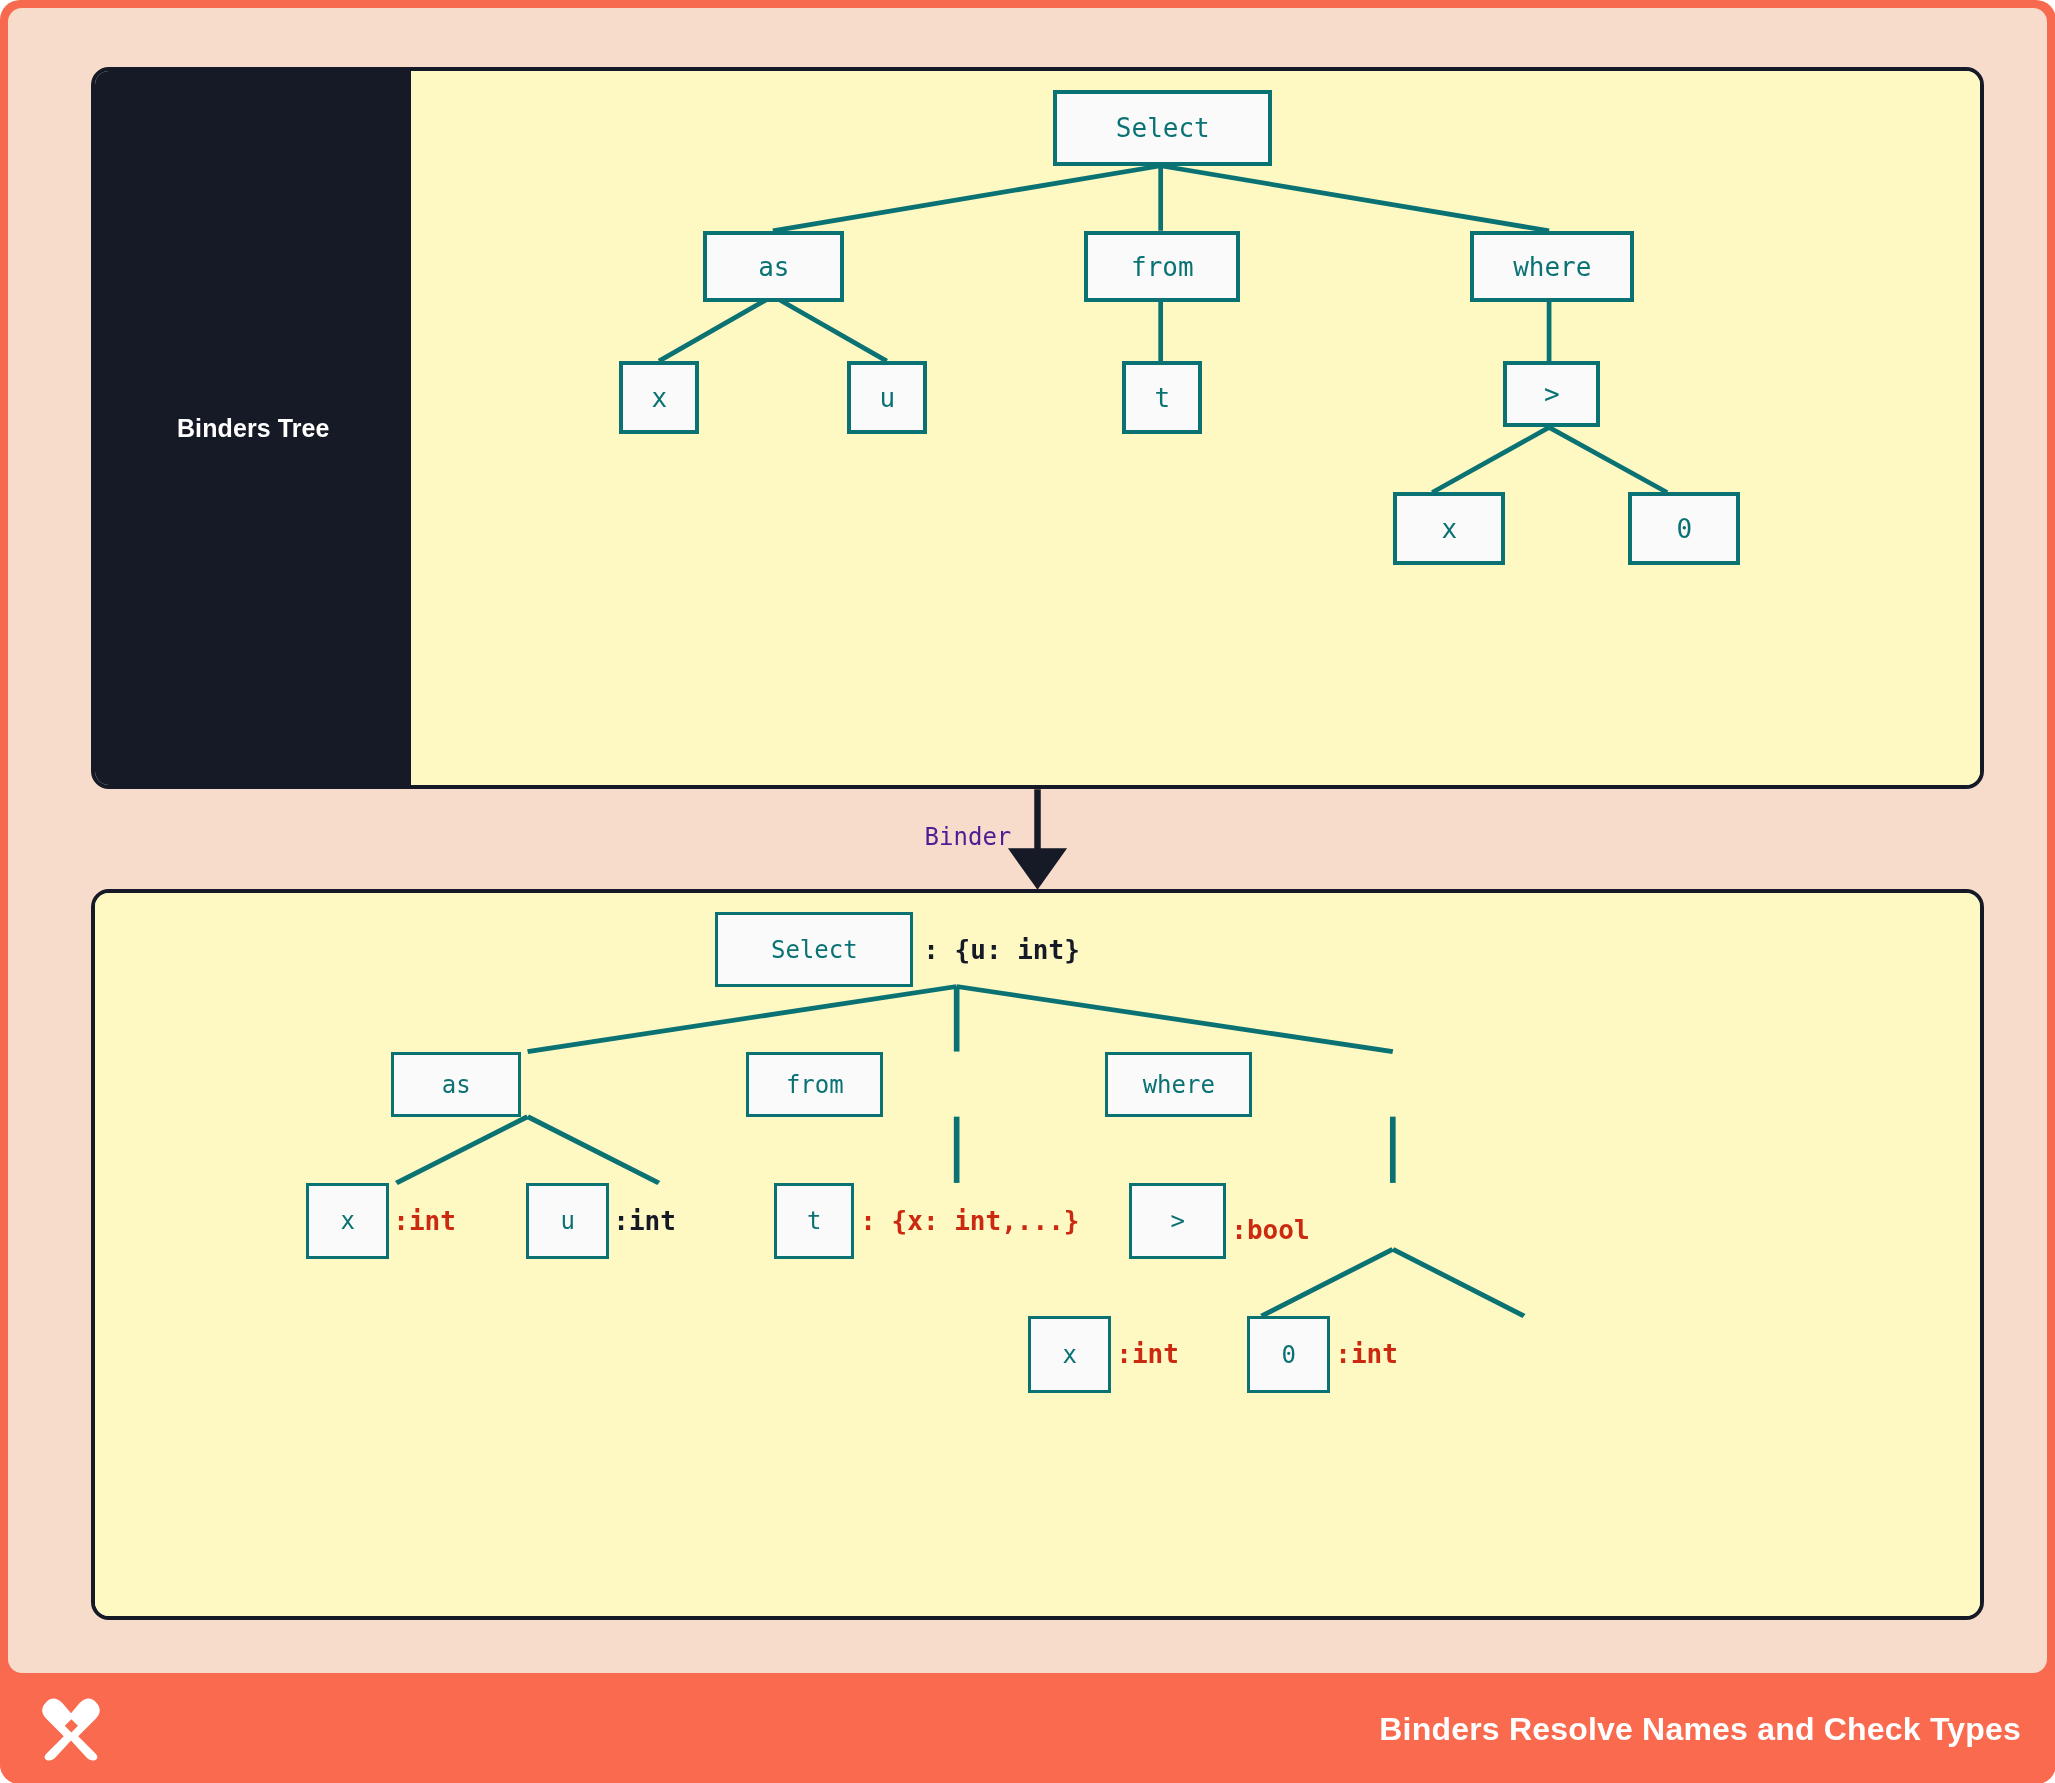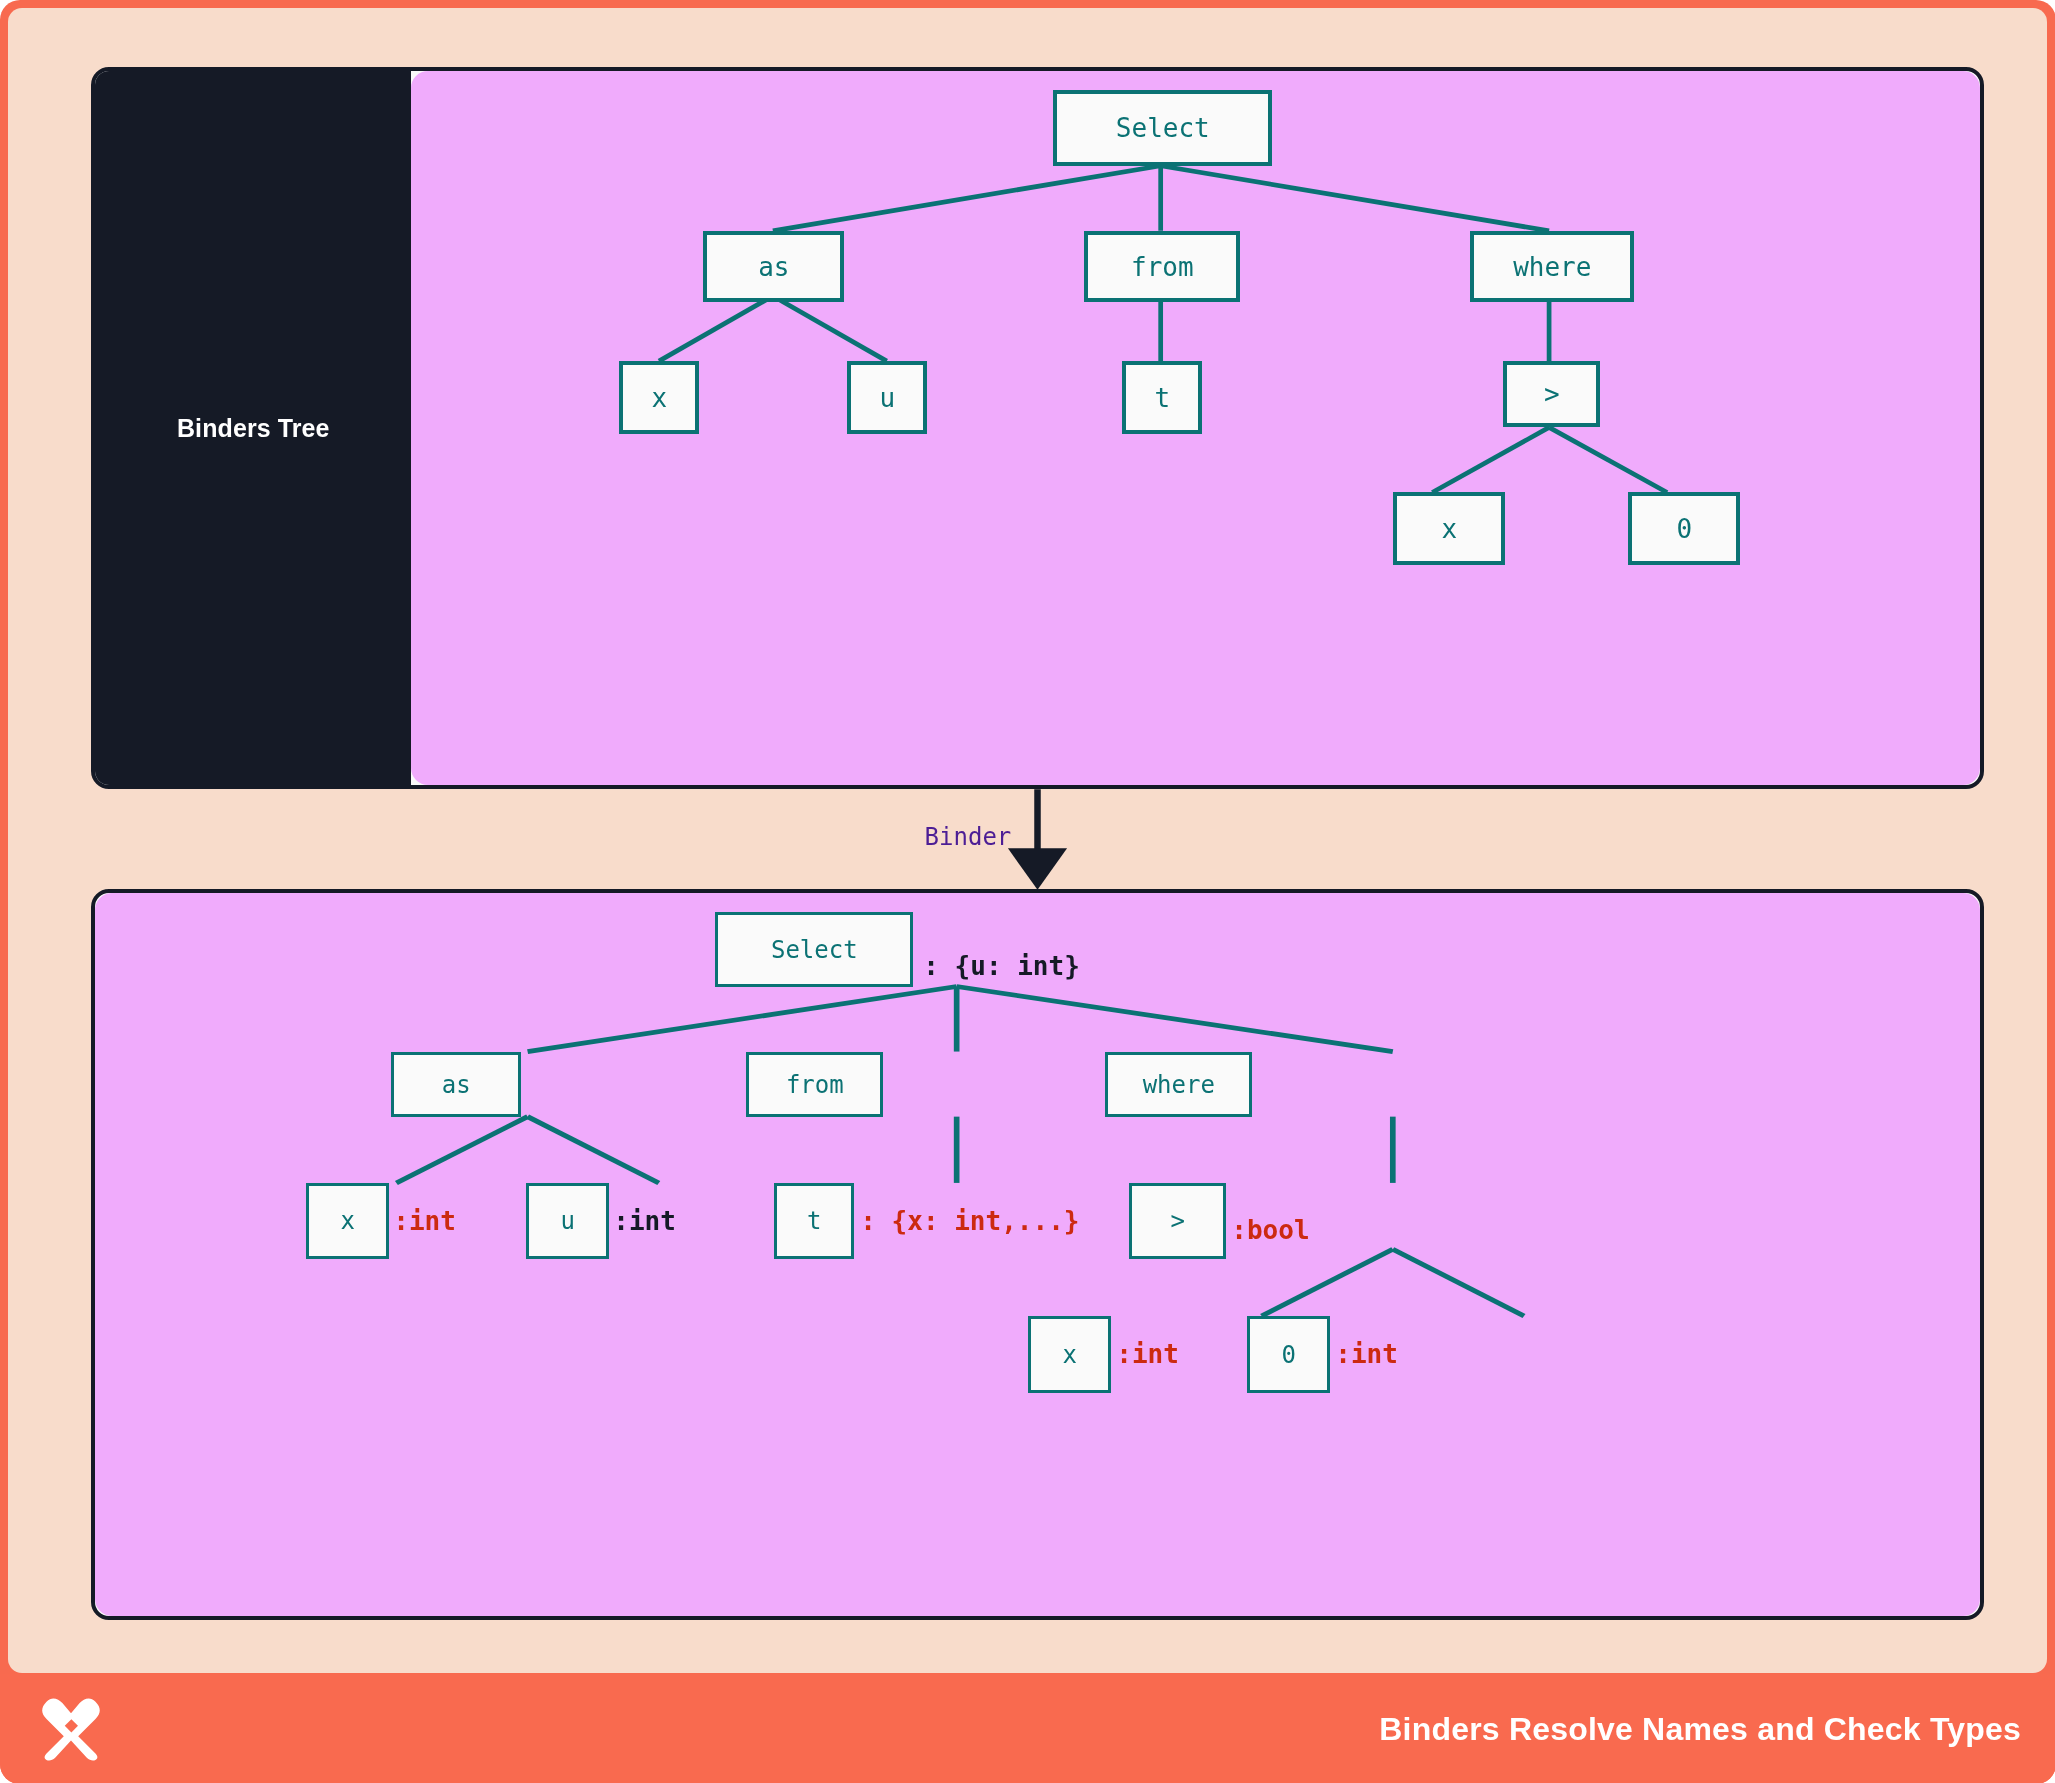--- a/index.html
+++ b/index.html
@@ -58,22 +58,21 @@
     text-align: center;
     font-size: 25px;
     font-weight: bold;
     line-height: 1.5;
     letter-spacing: 0.1px;
     box-sizing: border-box;
   }
   .panel-body {
     position: relative;
     flex: 1 1 auto;
-    background: #f0abfc;
-    border-radius: 17px;
+    background: #fef9c3;
   }
 
   
   .tree-svg {
     position: absolute;
     left: 0; top: 0;
     width: 100%;
     height: 100%;
     pointer-events: none;
   }
@@ -223,21 +222,21 @@
             <line x1="1215" y1="378" x2="1215" y2="490"></line>
 
             <line x1="1830" y1="378" x2="1830" y2="490"></line>
 
             <line x1="1830" y1="602" x2="1645" y2="715"></line>
             <line x1="1830" y1="602" x2="2015" y2="715"></line>
           </g>
         </svg>
 
         <div class="node" style="left:620px; top:19px;  width:198px; height:75px;">Select</div>
-        <div class="ann dark" style="left:828px; top:60px;">: {u: int}</div>
+        <div class="ann dark" style="left:828px; top:44px;">: {u: int}</div>
 
         <div class="node" style="left:296px;  top:159px; width:130px; height:65px;">as</div>
         <div class="node" style="left:651px; top:159px; width:137px; height:65px;">from</div>
         <div class="node" style="left:1010px; top:159px; width:147px; height:65px;">where</div>
 
         <div class="node" style="left:211px;  top:290px; width:83px; height:76px;">x</div>
         <div class="ann red" style="left:298px;  top:315px;">:int</div>
 
         <div class="node" style="left:431px;  top:290px; width:83px; height:76px;">u</div>
         <div class="ann dark" style="left:518px;  top:315px;">:int</div>

